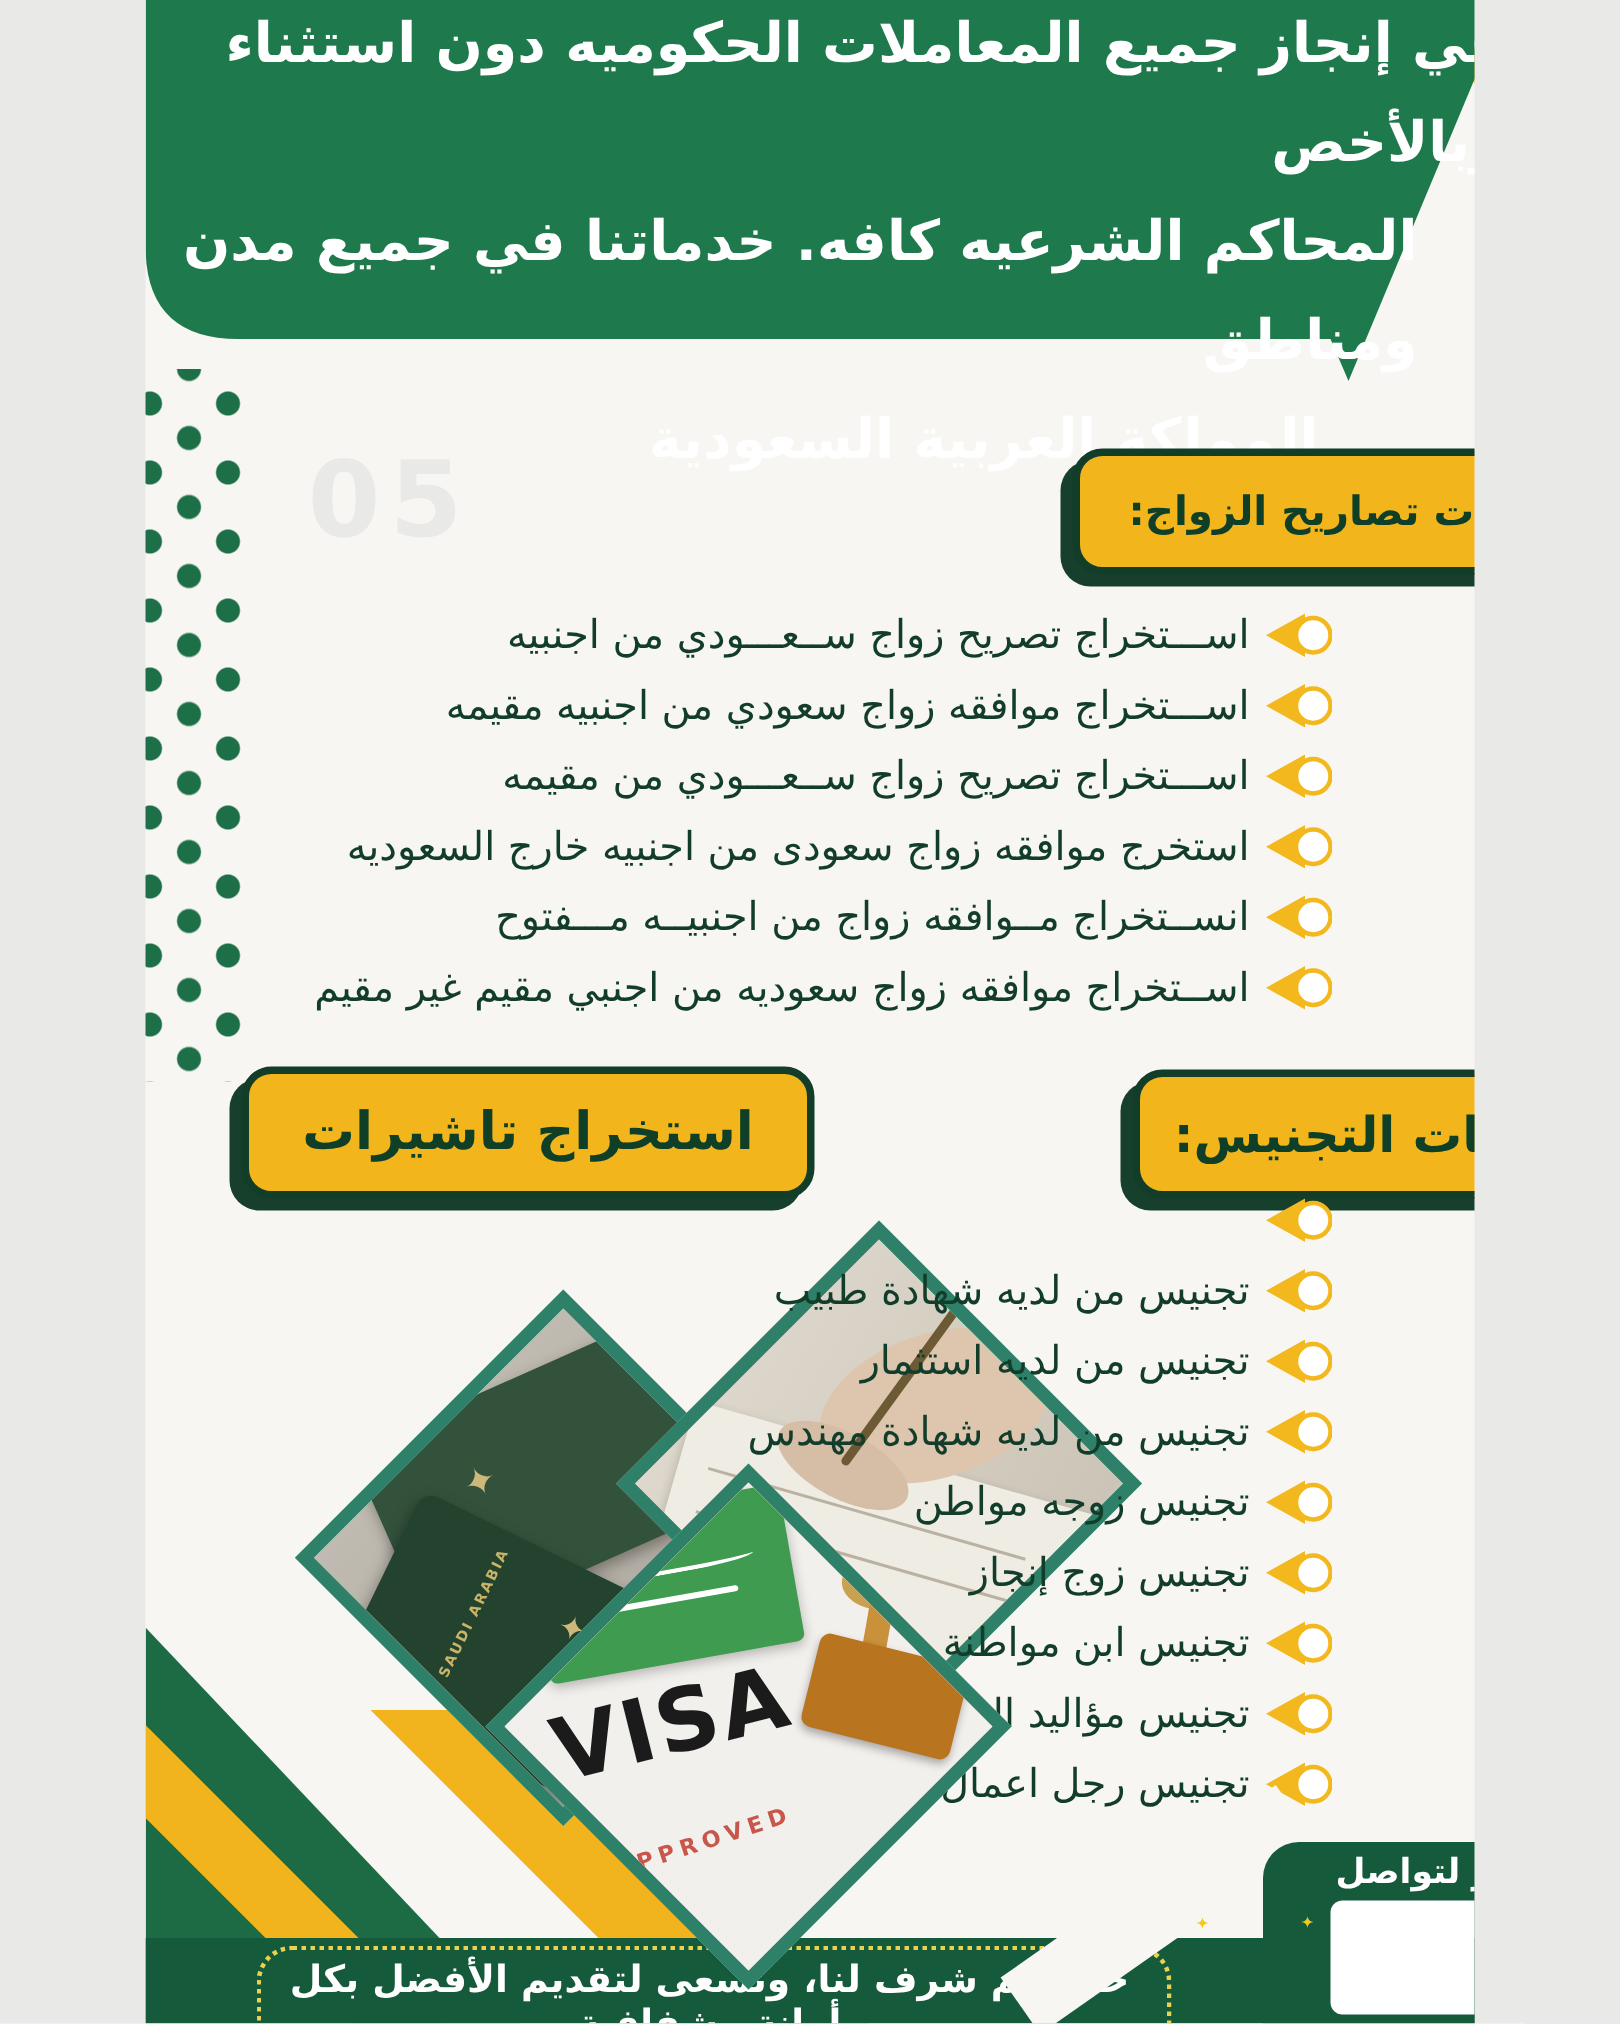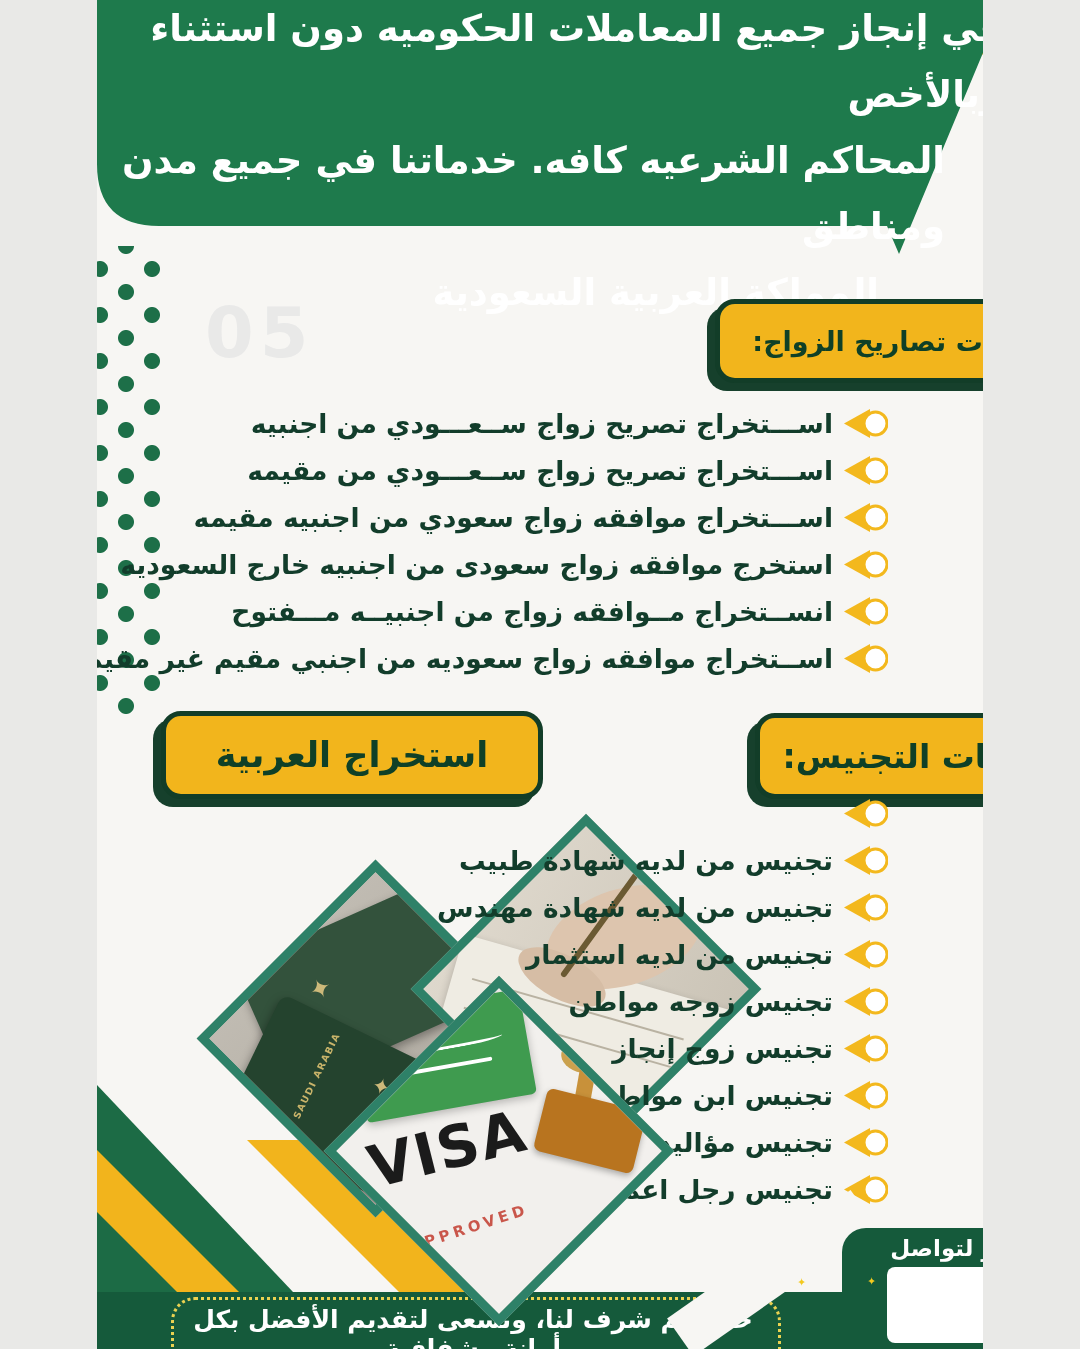--- a/index.html
+++ b/index.html
@@ -28,21 +28,21 @@
     clip-path:polygon(42% 0,100% 0,100% 74%,62% 100%,0 100%,0 52%);}
 
   
   .pill{position:absolute;z-index:3;background:#f2b51c;border:5px solid #123d28;border-radius:20px;
     box-shadow:-8px 8px 0 #16402c;display:flex;align-items:center;justify-content:center;
     color:#0f4027;font-weight:bold;direction:rtl;}
 
   
   .svc-list{position:absolute;z-index:3;direction:rtl;}
   .item{display:flex;align-items:center;gap:9px;height:47px;direction:rtl;}
-  .item .txt{font-weight:bold;color:#123d2b;font-size:26.5px;white-space:nowrap;}
+  .item .txt{font-weight:normal;color:#123d2b;font-size:26.5px;white-space:nowrap;}
   .bullet{flex:0 0 auto;display:block;}
 
   
   .dmd{position:absolute;transform:rotate(45deg);border:9px solid #2e8168;overflow:hidden;background:#cfcac1;}
   .dmd-in{position:absolute;left:-30%;top:-30%;width:160%;height:160%;transform:rotate(-45deg);}
   .d1{left:152px;top:912px;width:235px;height:235px;z-index:2;}
   .d2{left:365px;top:865px;width:230px;height:230px;z-index:2;}
   .d3{left:278px;top:1027px;width:230px;height:230px;z-index:4;}
   .d1 .dmd-in{background:linear-gradient(135deg,#cbc6bd,#a39e94);}
   .d2 .dmd-in{background:linear-gradient(120deg,#e6e0d5,#c3bcae);}
@@ -128,50 +128,50 @@
     <div class="l3">المملكة العربية السعودية</div>
   </div>
 
   <div class="pill" style="left:618px;top:299px;width:357px;height:74px;font-size:27px;">
     <span>خدمات تصاريح الزواج:</span>
   </div>
   <div class="pill" style="left:658px;top:713px;width:313px;height:76px;font-size:33px;">
     <span>خدمات التجنيس:</span>
   </div>
   <div class="pill" style="left:64px;top:711px;width:372px;height:78px;font-size:35px;">
-    <span>استخراج العربية</span>
+    <span>استخراج تاشيرات</span>
   </div>
 
   <div class="svc-list" style="right:95px;top:400px;">
     <div class="item">
       <svg class="bullet" width="46" height="33" viewBox="0 0 46 33">
           <polygon points="2,16.5 28,2 28,31" fill="#f3b81d"></polygon>
           <circle cx="33.5" cy="16.5" r="11.5" fill="#ffffff" stroke="#f3b81d" stroke-width="3"></circle>
         </svg>
       <span class="txt">اســـتخراج تصريح زواج ســعـــودي من اجنبيه</span>
     </div>
     <div class="item">
       <svg class="bullet" width="46" height="33" viewBox="0 0 46 33">
           <polygon points="2,16.5 28,2 28,31" fill="#f3b81d"></polygon>
           <circle cx="33.5" cy="16.5" r="11.5" fill="#ffffff" stroke="#f3b81d" stroke-width="3"></circle>
         </svg>
+      <span class="txt">اســـتخراج موافقه زواج سعودي من اجنبيه مقيمه</span>
+    </div>
+    <div class="item">
+      <svg class="bullet" width="46" height="33" viewBox="0 0 46 33">
+          <polygon points="2,16.5 28,2 28,31" fill="#f3b81d"></polygon>
+          <circle cx="33.5" cy="16.5" r="11.5" fill="#ffffff" stroke="#f3b81d" stroke-width="3"></circle>
+        </svg>
       <span class="txt">اســـتخراج تصريح زواج ســعـــودي من مقيمه</span>
     </div>
     <div class="item">
       <svg class="bullet" width="46" height="33" viewBox="0 0 46 33">
           <polygon points="2,16.5 28,2 28,31" fill="#f3b81d"></polygon>
           <circle cx="33.5" cy="16.5" r="11.5" fill="#ffffff" stroke="#f3b81d" stroke-width="3"></circle>
         </svg>
-      <span class="txt">اســـتخراج موافقه زواج سعودي من اجنبيه مقيمه</span>
-    </div>
-    <div class="item">
-      <svg class="bullet" width="46" height="33" viewBox="0 0 46 33">
-          <polygon points="2,16.5 28,2 28,31" fill="#f3b81d"></polygon>
-          <circle cx="33.5" cy="16.5" r="11.5" fill="#ffffff" stroke="#f3b81d" stroke-width="3"></circle>
-        </svg>
       <span class="txt">استخرج موافقه زواج سعودى من اجنبيه خارج السعوديه</span>
     </div>
     <div class="item">
       <svg class="bullet" width="46" height="33" viewBox="0 0 46 33">
           <polygon points="2,16.5 28,2 28,31" fill="#f3b81d"></polygon>
           <circle cx="33.5" cy="16.5" r="11.5" fill="#ffffff" stroke="#f3b81d" stroke-width="3"></circle>
         </svg>
       <span class="txt">انســتخراج مــوافقه زواج من اجنبيــه مـــفتوح</span>
     </div>
     <div class="item">
@@ -195,28 +195,28 @@
           <polygon points="2,16.5 28,2 28,31" fill="#f3b81d"></polygon>
           <circle cx="33.5" cy="16.5" r="11.5" fill="#ffffff" stroke="#f3b81d" stroke-width="3"></circle>
         </svg>
       <span class="txt">تجنيس من لديه شهادة طبيب</span>
     </div>
     <div class="item">
       <svg class="bullet" width="46" height="33" viewBox="0 0 46 33">
           <polygon points="2,16.5 28,2 28,31" fill="#f3b81d"></polygon>
           <circle cx="33.5" cy="16.5" r="11.5" fill="#ffffff" stroke="#f3b81d" stroke-width="3"></circle>
         </svg>
+      <span class="txt">تجنيس من لديه استثمار</span>
+    </div>
+    <div class="item">
+      <svg class="bullet" width="46" height="33" viewBox="0 0 46 33">
+          <polygon points="2,16.5 28,2 28,31" fill="#f3b81d"></polygon>
+          <circle cx="33.5" cy="16.5" r="11.5" fill="#ffffff" stroke="#f3b81d" stroke-width="3"></circle>
+        </svg>
       <span class="txt">تجنيس من لديه شهادة مهندس</span>
-    </div>
-    <div class="item">
-      <svg class="bullet" width="46" height="33" viewBox="0 0 46 33">
-          <polygon points="2,16.5 28,2 28,31" fill="#f3b81d"></polygon>
-          <circle cx="33.5" cy="16.5" r="11.5" fill="#ffffff" stroke="#f3b81d" stroke-width="3"></circle>
-        </svg>
-      <span class="txt">تجنيس من لديه استثمار</span>
     </div>
     <div class="item">
       <svg class="bullet" width="46" height="33" viewBox="0 0 46 33">
           <polygon points="2,16.5 28,2 28,31" fill="#f3b81d"></polygon>
           <circle cx="33.5" cy="16.5" r="11.5" fill="#ffffff" stroke="#f3b81d" stroke-width="3"></circle>
         </svg>
       <span class="txt">تجنيس زوجه مواطن</span>
     </div>
     <div class="item">
       <svg class="bullet" width="46" height="33" viewBox="0 0 46 33">

